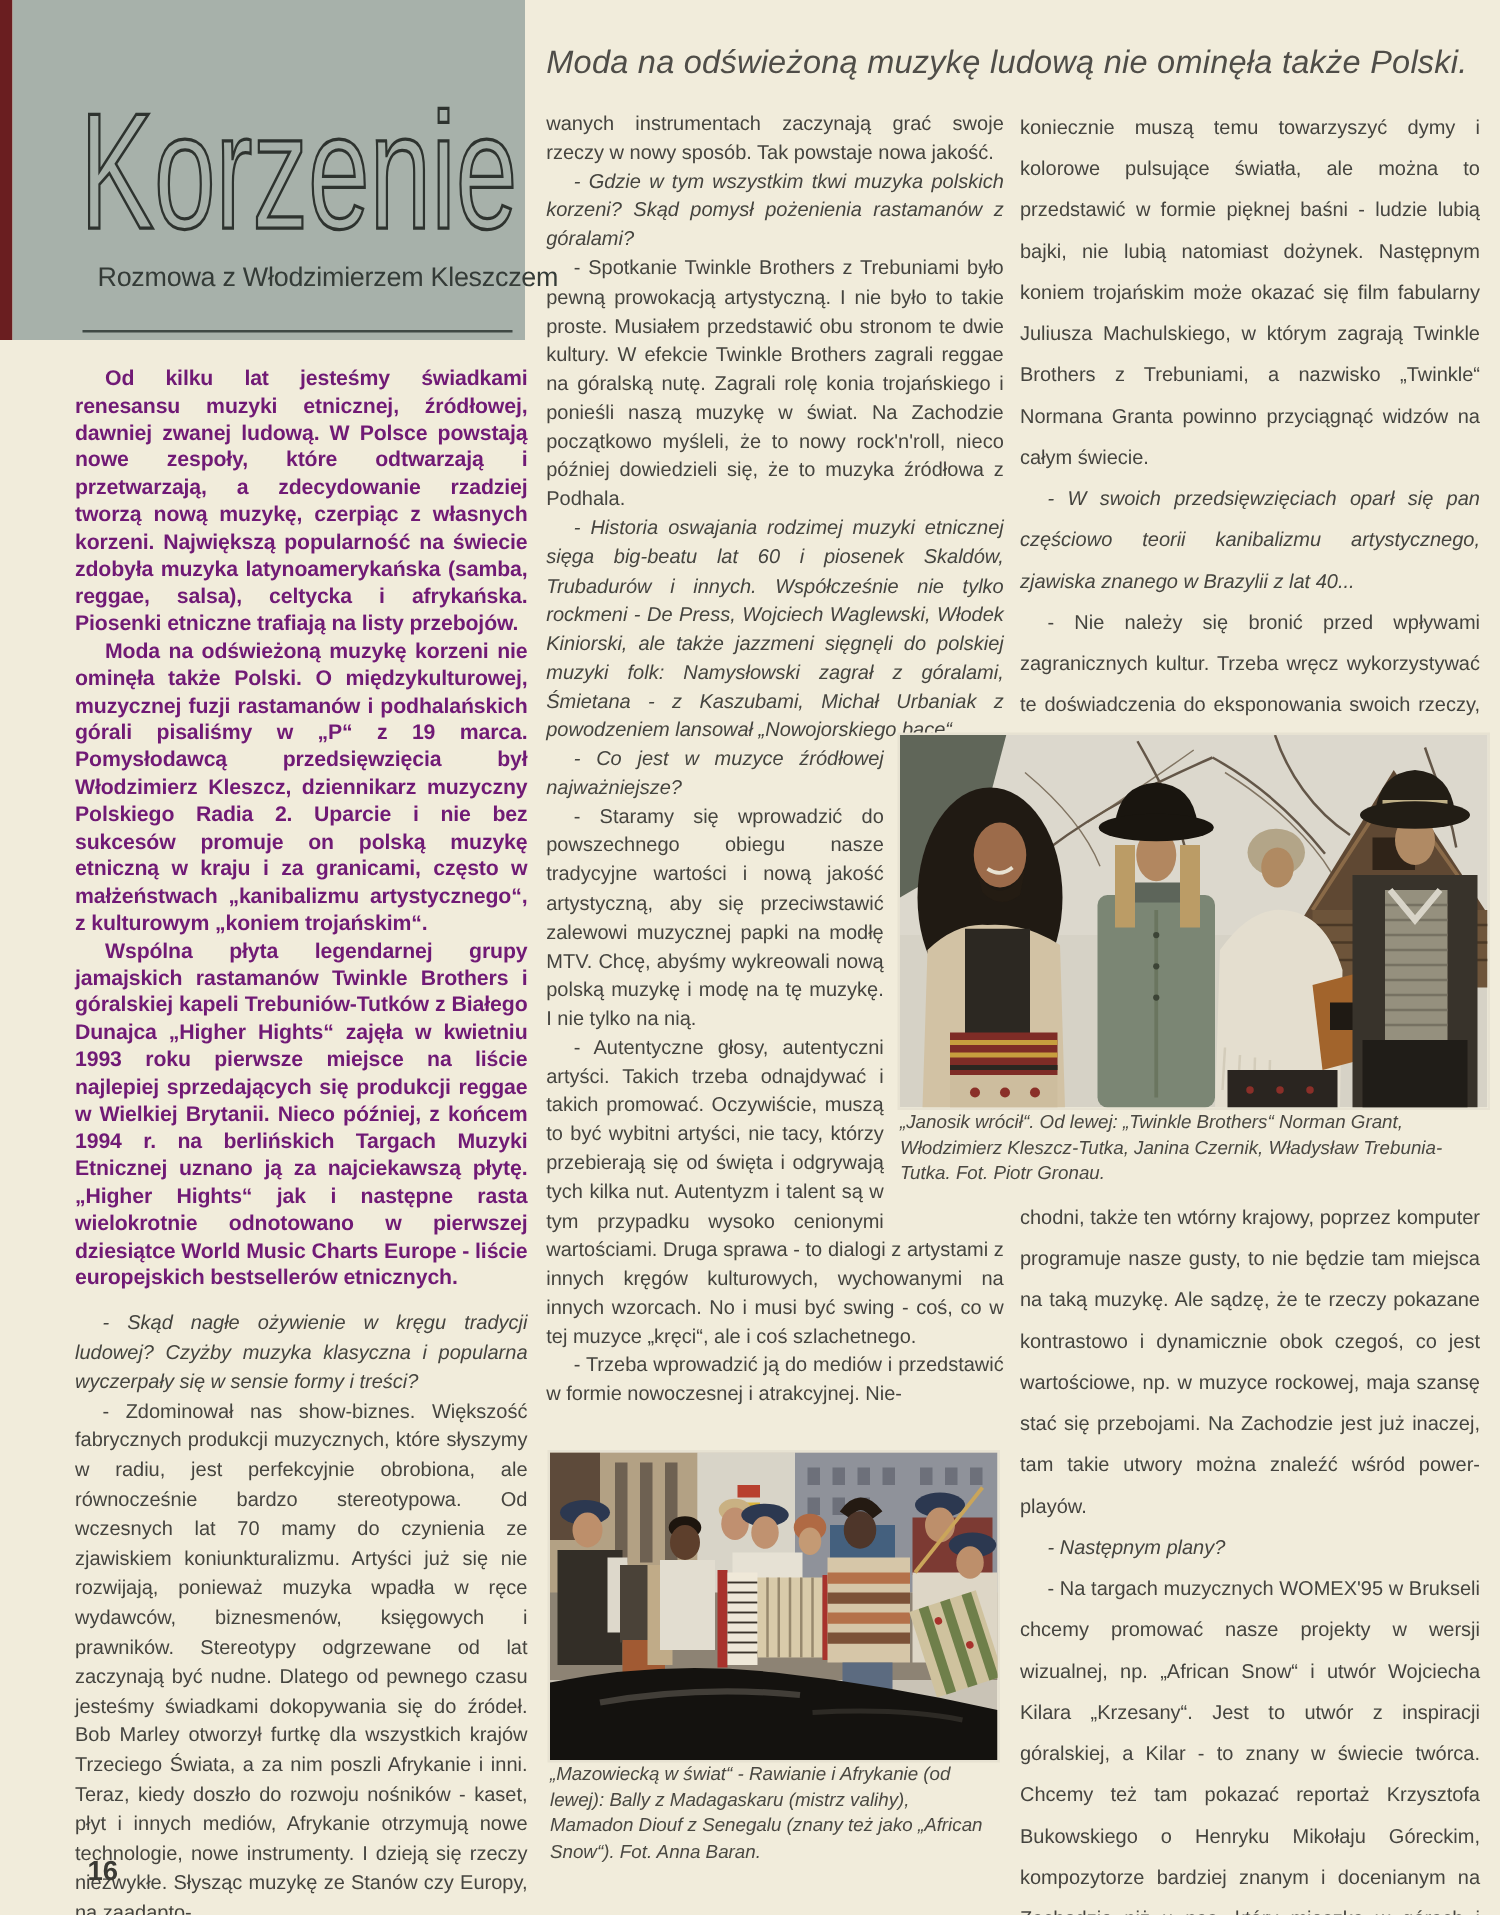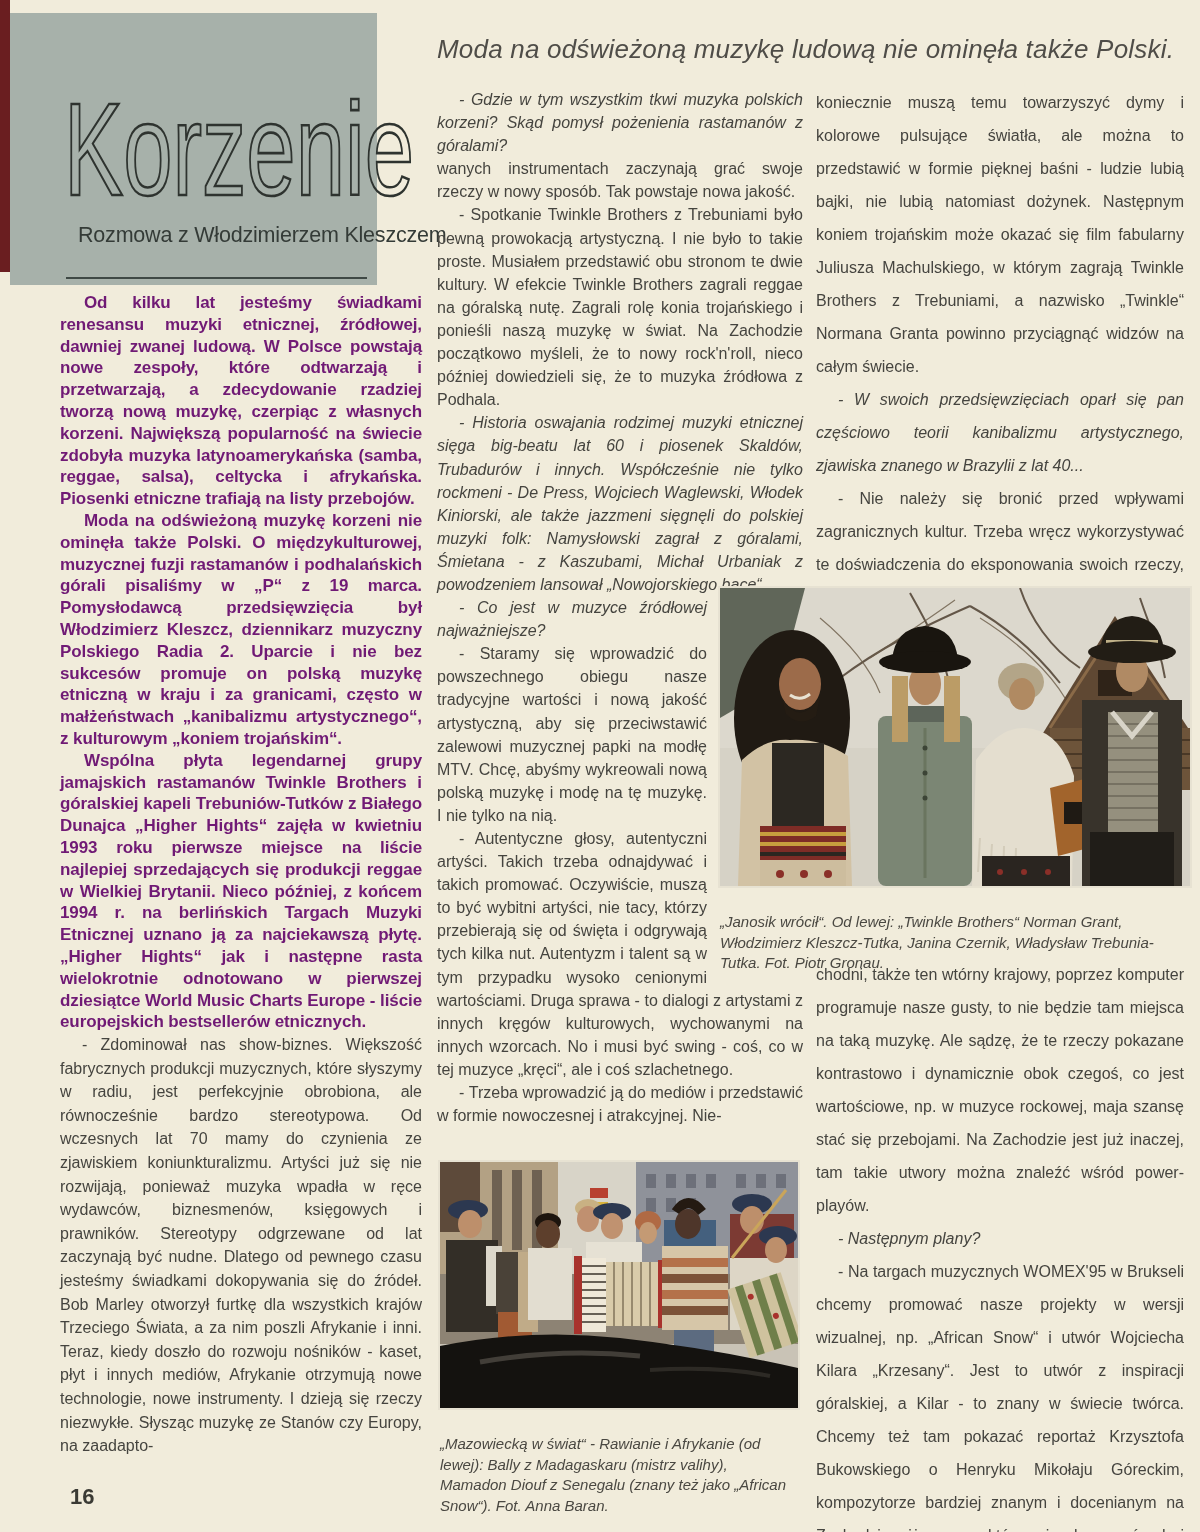--- a/index.html
+++ b/index.html
@@ -9,21 +9,21 @@
     --body-text:#45443f;
   }
   html,body{margin:0;padding:0;}
   body{font-family:"Liberation Sans", sans-serif;background:#d8d2c2;}
   .page{
     position:relative;width:1200px;height:1532px;margin:0 auto;
     background:var(--page-bg);overflow:hidden;color:var(--body-text);
   }
   
   .accent-bar{position:absolute;left:0;top:0;width:10px;height:272px;background:var(--accent-bar);}
-  .masthead{position:absolute;left:10px;top:13px;width:367px;height:272px;background:var(--masthead-bg);}
+  .masthead{position:absolute;left:10px;top:0;width:410px;height:272px;background:var(--masthead-bg);}
   .title-svg{position:absolute;left:52px;top:50px;}
   .masthead-subtitle{
     position:absolute;left:68px;top:210px;width:340px;
     font-size:21.5px;letter-spacing:-0.2px;color:#343b37;white-space:nowrap;
   }
   .masthead-rule{position:absolute;left:56px;right:10px;bottom:6px;height:2px;background:#3f4945;}
   
   .tagline{
     position:absolute;left:437px;top:34px;width:745px;
     font-style:italic;font-size:26px;color:#4f4d48;letter-spacing:0.2px;white-space:nowrap;
@@ -43,21 +43,21 @@
   .para.answer{text-indent:22px;}
   .para.cont{text-indent:0;}
   .para.lead + .para.question{margin-top:14px;}
   .wrap-spacer{float:right;width:96px;height:372px;}
   
   .figure{position:absolute;margin:0;}
   .figure-janosik{left:720px;top:588px;width:470px;}
   .figure-mazowiecka{left:440px;top:1162px;width:358px;}
   .photo-frame{display:block;box-shadow:0 0 0 2px #e7e2d2;}
   .caption{
-    margin-top:26px;font-style:italic;font-size:15px;line-height:20.5px;
+    margin-top:2px;font-style:italic;font-size:15px;line-height:20.5px;
     color:#4a4842;text-align:left;
   }
   .byline{margin-top:16px;text-align:right;font-style:italic;font-size:16.5px;color:#3f3e39;}
   .byline-name{font-variant:small-caps;font-style:normal;letter-spacing:0.4px;}
   .page-number{
     position:absolute;left:70px;top:1484px;font-weight:bold;font-size:22px;color:#3a3a34;
   }
 </style>
 </head>
 <body>
@@ -72,26 +72,27 @@
     <div class="masthead-subtitle">Rozmowa z Włodzimierzem Kleszczem</div>
     <div class="masthead-rule"></div>
   </div>
 
   <div class="tagline">Moda na odświeżoną muzykę ludową nie ominęła także Polski.</div>
 
   <div class="col col-left">
       <p class="para lead">Od kilku lat jesteśmy świadkami renesansu muzyki etnicznej, źródłowej, dawniej zwanej ludową. W Polsce powstają nowe zespoły, które odtwarzają i przetwarzają, a zdecydowanie rzadziej tworzą nową muzykę, czerpiąc z własnych korzeni. Największą popularność na świecie zdobyła muzyka latynoamerykańska (samba, reggae, salsa), celtycka i afrykańska. Piosenki etniczne trafiają na listy przebojów.</p>
       <p class="para lead">Moda na odświeżoną muzykę korzeni nie ominęła także Polski. O międzykulturowej, muzycznej fuzji rastamanów i podhalańskich górali pisaliśmy w „P“ z 19 marca. Pomysłodawcą przedsięwzięcia był Włodzimierz Kleszcz, dziennikarz muzyczny Polskiego Radia 2. Uparcie i nie bez sukcesów promuje on polską muzykę etniczną w kraju i za granicami, często w małżeństwach „kanibalizmu artystycznego“, z kulturowym „koniem trojańskim“.</p>
       <p class="para lead">Wspólna płyta legendarnej grupy jamajskich rastamanów Twinkle Brothers i góralskiej kapeli Trebuniów-Tutków z Białego Dunajca „Higher Hights“ zajęła w kwietniu 1993 roku pierwsze miejsce na liście najlepiej sprzedających się produkcji reggae w Wielkiej Brytanii. Nieco później, z końcem 1994 r. na berlińskich Targach Muzyki Etnicznej uznano ją za najciekawszą płytę. „Higher Hights“ jak i następne rasta wielokrotnie odnotowano w pierwszej dziesiątce World Music Charts Europe - liście europejskich bestsellerów etnicznych.</p>
+      <p class="para question">- Skąd nagłe ożywienie w kręgu tradycji ludowej? Czyżby muzyka klasyczna i popularna wyczerpały się w sensie formy i treści?</p>
       <p class="para answer">- Zdominował nas show-biznes. Większość fabrycznych produkcji muzycznych, które słyszymy w radiu, jest perfekcyjnie obrobiona, ale równocześnie bardzo stereotypowa. Od wczesnych lat 70 mamy do czynienia ze zjawiskiem koniunkturalizmu. Artyści już się nie rozwijają, ponieważ muzyka wpadła w ręce wydawców, biznesmenów, księgowych i prawników. Stereotypy odgrzewane od lat zaczynają być nudne. Dlatego od pewnego czasu jesteśmy świadkami dokopywania się do źródeł. Bob Marley otworzył furtkę dla wszystkich krajów Trzeciego Świata, a za nim poszli Afrykanie i inni. Teraz, kiedy doszło do rozwoju nośników - kaset, płyt i innych mediów, Afrykanie otrzymują nowe technologie, nowe instrumenty. I dzieją się rzeczy niezwykłe. Słysząc muzykę ze Stanów czy Europy, na zaadapto-</p>
     </div>
 
   <div class="col col-middle">
+      <p class="para cont">wanych instrumentach zaczynają grać swoje rzeczy w nowy sposób. Tak powstaje nowa jakość.</p>
       <p class="para question">- Gdzie w tym wszystkim tkwi muzyka polskich korzeni? Skąd pomysł pożenienia rastamanów z góralami?</p>
-      <p class="para cont">wanych instrumentach zaczynają grać swoje rzeczy w nowy sposób. Tak powstaje nowa jakość.</p>
       <p class="para answer">- Spotkanie Twinkle Brothers z Trebuniami było pewną prowokacją artystyczną. I nie było to takie proste. Musiałem przedstawić obu stronom te dwie kultury. W efekcie Twinkle Brothers zagrali reggae na góralską nutę. Zagrali rolę konia trojańskiego i ponieśli naszą muzykę w świat. Na Zachodzie początkowo myśleli, że to nowy rock'n'roll, nieco później dowiedzieli się, że to muzyka źródłowa z Podhala.</p>
       <p class="para question">- Historia oswajania rodzimej muzyki etnicznej sięga big-beatu lat 60 i piosenek Skaldów, Trubadurów i innych. Współcześnie nie tylko rockmeni - De Press, Wojciech Waglewski, Włodek Kiniorski, ale także jazzmeni sięgnęli do polskiej muzyki folk: Namysłowski zagrał z góralami, Śmietana - z Kaszubami, Michał Urbaniak z powodzeniem lansował „Nowojorskiego bacę“...</p>
       <div class="wrap-spacer"></div>
       <p class="para question">- Co jest w muzyce źródłowej najważniejsze?</p>
       <p class="para answer">- Staramy się wprowadzić do powszechnego obiegu nasze tradycyjne wartości i nową jakość artystyczną, aby się przeciwstawić zalewowi muzycznej papki na modłę MTV. Chcę, abyśmy wykreowali nową polską muzykę i modę na tę muzykę. I nie tylko na nią.</p>
       <p class="para answer">- Autentyczne głosy, autentyczni artyści. Takich trzeba odnajdywać i takich promować. Oczywiście, muszą to być wybitni artyści, nie tacy, którzy przebierają się od święta i odgrywają tych kilka nut. Autentyzm i talent są w tym przypadku wysoko cenionymi wartościami. Druga sprawa - to dialogi z artystami z innych kręgów kulturowych, wychowanymi na innych wzorcach. No i musi być swing - coś, co w tej muzyce „kręci“, ale i coś szlachetnego.</p>
       <p class="para answer">- Trzeba wprowadzić ją do mediów i przedstawić w formie nowoczesnej i atrakcyjnej. Nie-</p>
     </div>
 
   <div class="col col-right-top">

